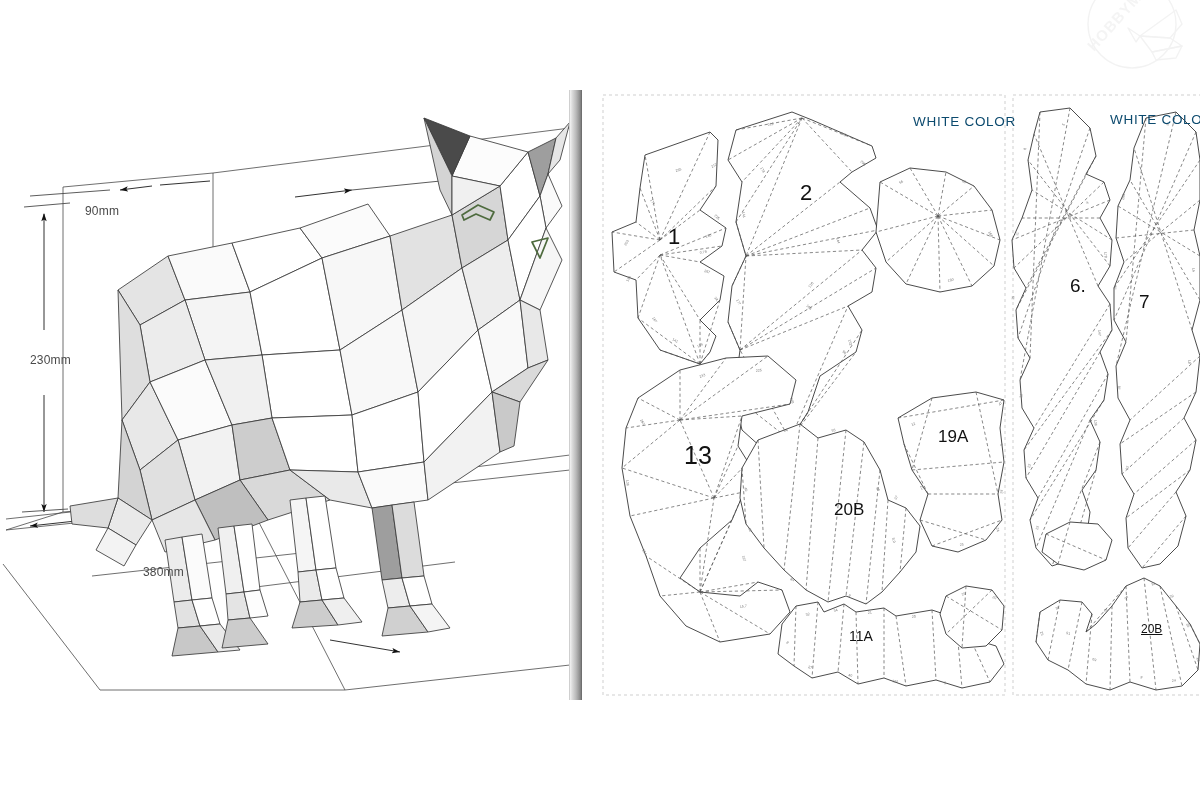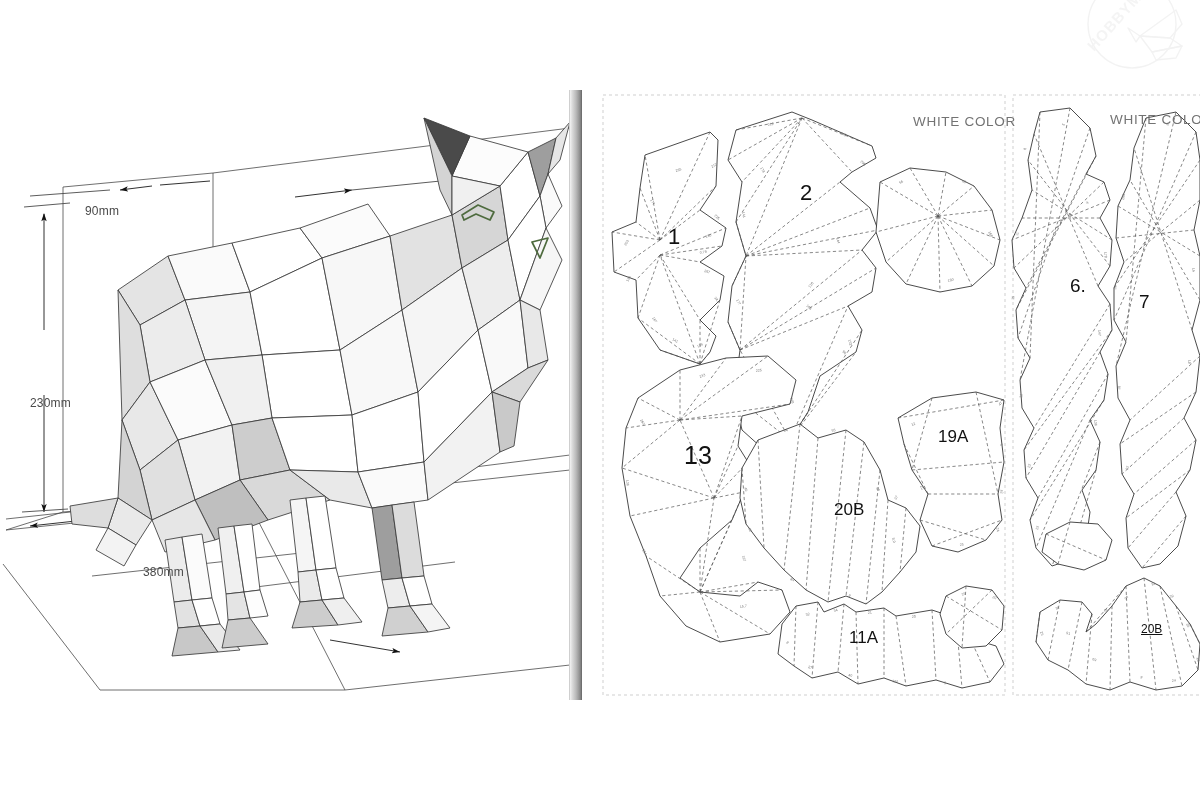--- a/index.html
+++ b/index.html
@@ -15,30 +15,30 @@
   
   .dim{
     position:absolute;
     font-family:"Liberation Sans", sans-serif;
     font-size:12px;
     color:#4a4a4a;
     letter-spacing:.2px;
     white-space:nowrap;
   }
   #dim-90{left:85px;top:204px;}
-  #dim-230{left:30px;top:353px;margin-top:43px;}
+  #dim-230{left:30px;top:353px;}
   #dim-380{left:143px;top:565px;}
 
   
   .sheet-label{
     position:absolute;
     font-family:"Liberation Sans", sans-serif;
     font-size:13.5px;
     letter-spacing:.7px;
-    color:#737373;
+    color:#0c4a6e;
     white-space:nowrap;
   }
   #sheet1-color{left:913px;top:114px;}
   #sheet2-color{left:1110px;top:112px;}
 
   
   .piece-num{
     position:absolute;
     font-family:"Liberation Sans", sans-serif;
     color:#111;
@@ -587,21 +587,21 @@
   </svg>
 
   <div class="sheet-label" id="sheet1-color">WHITE COLOR</div>
   <div class="sheet-label" id="sheet2-color">WHITE COLOR</div>
 
   <div class="piece-num" style="left:668px;top:224px;font-size:22px;">1</div>
   <div class="piece-num" style="left:800px;top:180px;font-size:22px;">2</div>
   <div class="piece-num" style="left:684px;top:441px;font-size:25px;">13</div>
   <div class="piece-num" style="left:938px;top:427px;font-size:17px;">19A</div>
   <div class="piece-num" style="left:834px;top:500px;font-size:17px;">20B</div>
-  <div class="piece-num" style="left:849px;top:628px;font-size:17px;">11A</div>
+  <div class="piece-num" style="left:849px;top:628px;font-size:14px;">11A</div>
 
   <div class="piece-num" style="left:1070px;top:275px;font-size:19px;">6.</div>
   <div class="piece-num" style="left:1139px;top:291px;font-size:19px;">7</div>
   <div class="piece-num" style="left:1141px;top:622px;font-size:12px;text-decoration:underline;">20B</div>
 
   <svg id="watermark" viewBox="0 0 126 86" xmlns="http://www.w3.org/2000/svg">
     <g fill="none" stroke="#e9e9e9" stroke-width="1.4" stroke-linejoin="round">
       <circle cx="54" cy="30" r="44"></circle>
       <path d="M62,42 L98,16 L104,30 L92,44 Z"></path>
       <path d="M62,42 L92,44 L104,52 L74,58 Z"></path>

